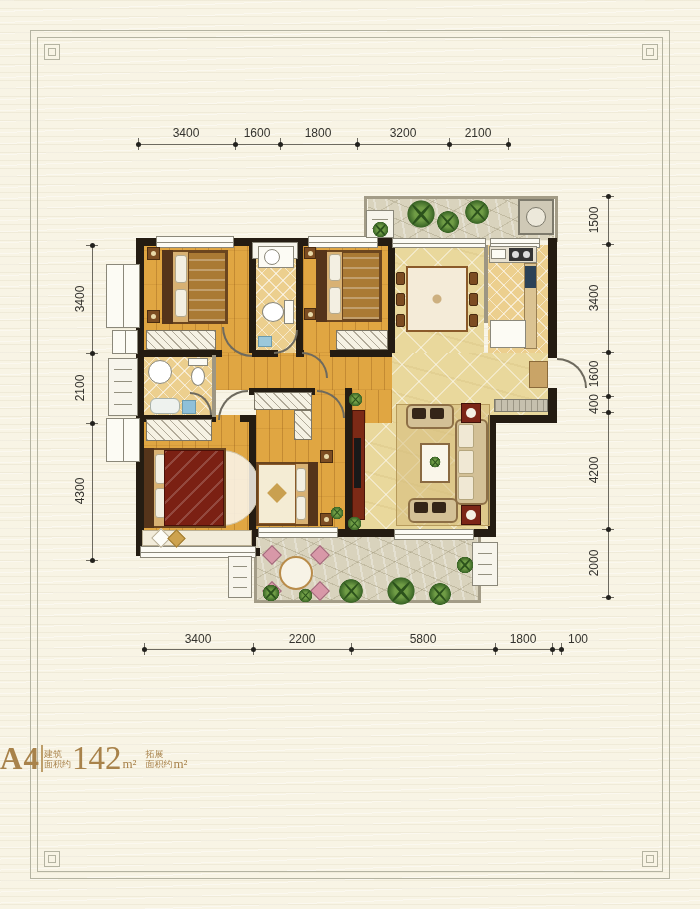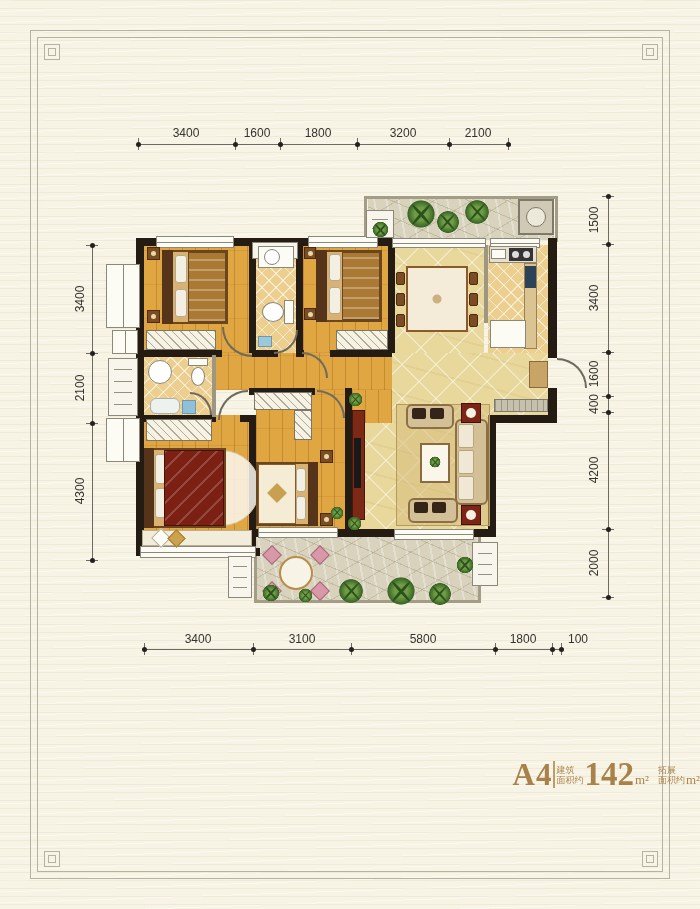--- a/index.html
+++ b/index.html
@@ -67,25 +67,25 @@
   .scushion{position:absolute;background:#f0e8d4;border:1px solid #b5a67e;border-radius:2px;box-sizing:border-box}
   .whitebox{position:absolute;background:#fcfbf4;border:1px solid #8b887a;box-sizing:border-box}
   .circle{position:absolute;border-radius:50%;box-sizing:border-box}
   .chair{position:absolute;background:#7c4c22;border:1px solid #4a2c10;border-radius:2px;box-sizing:border-box}
   .redtbl{position:absolute;background:#7c2517;border:1px solid #3f1109;box-sizing:border-box}
   .plant{position:absolute;border-radius:50%;background:radial-gradient(circle,#6f9c45 0 30%,#3a6526 62%,rgba(58,101,38,0) 66%)}
   .plant::before,.plant::after{content:"";position:absolute;left:6%;top:46%;width:88%;height:9%;background:#2c521c;border-radius:50%}
   .plant::before{transform:rotate(48deg)}
   .plant::after{transform:rotate(-48deg)}
   
-  .titlerow{position:absolute;left:0;right:0;top:756px;display:flex;justify-content:flex-end;align-items:center;gap:1px;font-family:"Liberation Serif",serif;color:#a8824a}
+  .titlerow{position:absolute;left:0;right:0;top:740px;display:flex;justify-content:flex-start;align-items:center;gap:1px;font-family:"Liberation Serif",serif;color:#a8824a}
   .a4{font-size:31px;font-weight:bold;letter-spacing:1px}
   .tdiv{width:2px;height:27px;background:#bd9e6a}
   .tsm{font-family:"Liberation Sans",sans-serif;font-size:9px;line-height:10px;color:#a8824a}
-  .tnum{font-size:33px;font-weight:bold}
+  .tnum{font-size:33px;font-weight:normal}
   .tunit{font-size:13px;align-self:flex-end;padding-bottom:5px}
   .tagbox{position:absolute;left:50%;top:786px;transform:translateX(-50%);border:2px solid #c9a86a;padding:4px 15px;
      font-family:"Liberation Serif",serif;font-size:21px;letter-spacing:7px;text-indent:3px;color:#ab8850;font-weight:bold;white-space:nowrap}
   .tagbox::before{content:"";position:absolute;left:-11px;top:-5px;bottom:-5px;width:4px;border-left:1px solid #c9a86a;border-right:1px solid #c9a86a}
   .tagbox::after{content:"";position:absolute;right:-11px;top:-5px;bottom:-5px;width:4px;border-left:1px solid #c9a86a;border-right:1px solid #c9a86a}
 </style>
 </head>
 <body>
 
 <div class="page">
@@ -158,21 +158,21 @@
   <div class="tk" style="left:495px;top:643px;width:1px;height:12px"></div>
   <div class="tk" style="left:552px;top:643px;width:1px;height:12px"></div>
   <div class="tk" style="left:561px;top:643px;width:1px;height:12px"></div>
   <div class="dot" style="left:142px;top:647px"></div>
   <div class="dot" style="left:251px;top:647px"></div>
   <div class="dot" style="left:349px;top:647px"></div>
   <div class="dot" style="left:493px;top:647px"></div>
   <div class="dot" style="left:550px;top:647px"></div>
   <div class="dot" style="left:559px;top:647px"></div>
   <span class="dlabel" style="left:198px;top:632px">3400</span>
-  <span class="dlabel" style="left:302px;top:632px">3100</span>
+  <span class="dlabel" style="left:302px;top:632px">2200</span>
   <span class="dlabel" style="left:423px;top:632px">5800</span>
   <span class="dlabel" style="left:523px;top:632px">1800</span>
   <span class="dlabel" style="left:578px;top:632px">100</span>
 
   <div class="floor-wood" style="left:143px;top:245px;width:106px;height:108px"></div>
   <div class="floor-tile" style="left:256px;top:245px;width:40px;height:108px"></div>
   <div class="floor-wood" style="left:303px;top:245px;width:85px;height:108px"></div>
   <div class="floor-pale" style="left:392px;top:245px;width:92px;height:108px"></div>
   <div class="floor-tile" style="left:488px;top:245px;width:60px;height:110px"></div>
   <div class="floor-pale" style="left:392px;top:353px;width:156px;height:70px"></div>

